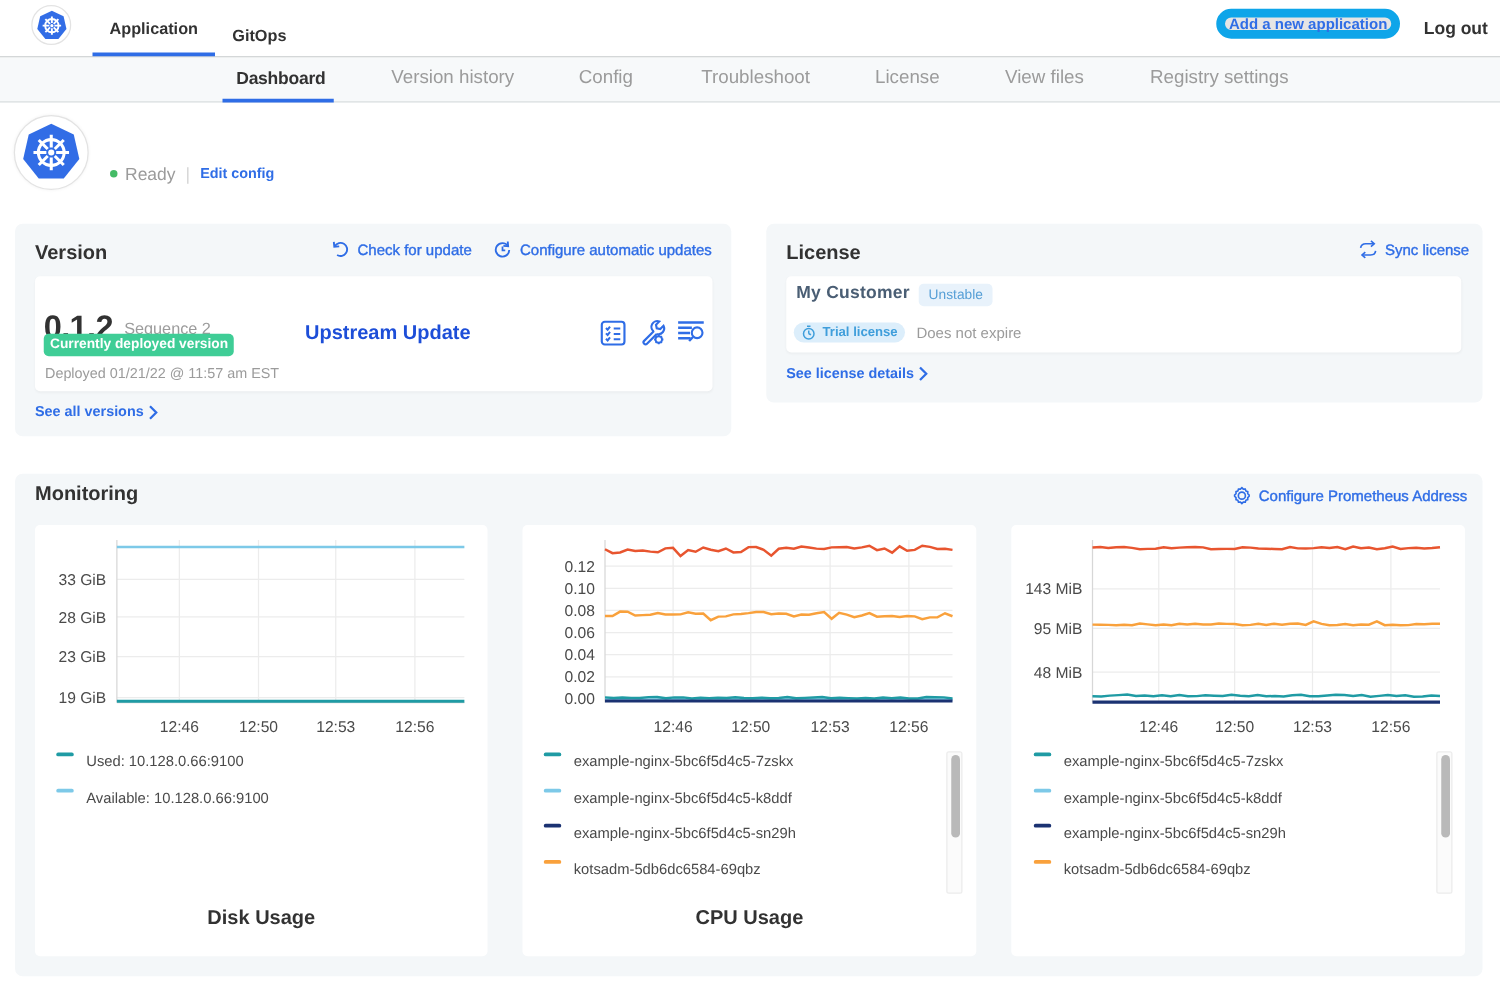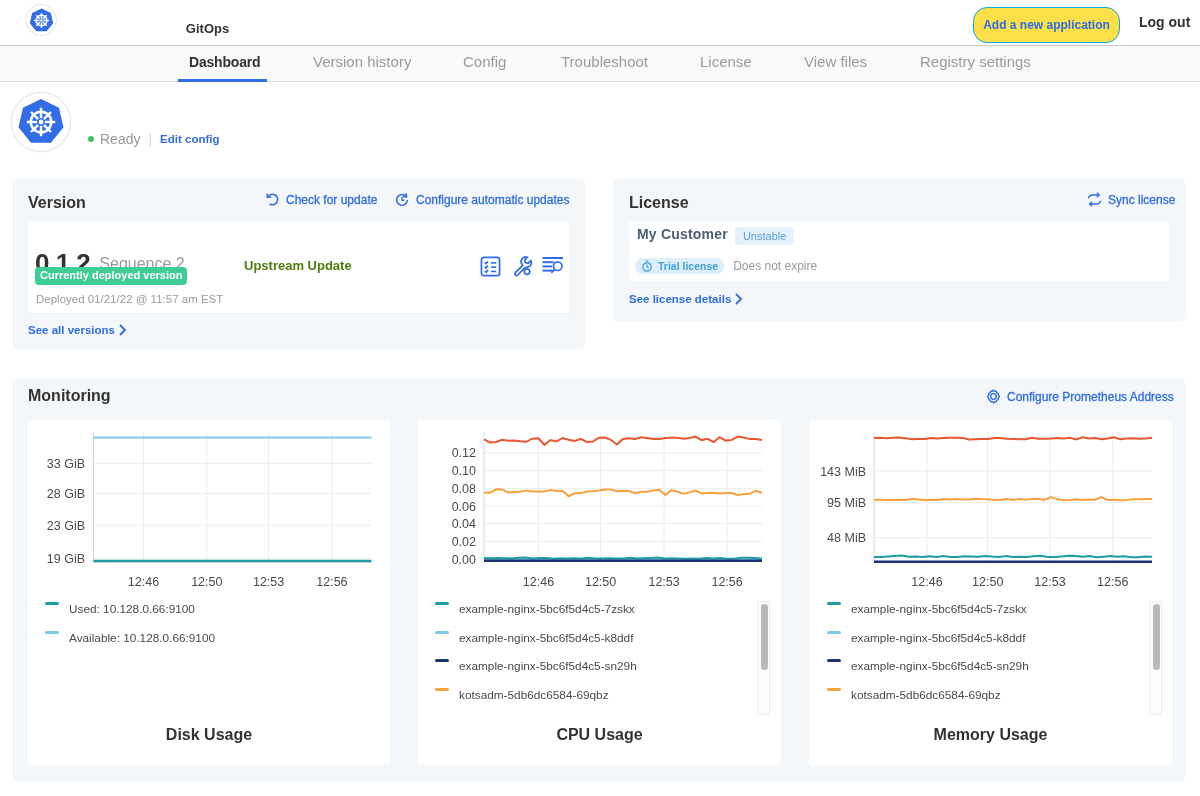--- a/index.html
+++ b/index.html
@@ -7,21 +7,21 @@
 #page { position:relative; width:1200px; height:796px; overflow:hidden; }
 .abs { position:absolute; }
 svg.ic { display:block; }
 
 
 #navbar { position:absolute; top:0; left:0; width:1200px; height:46px; background:#fff; border-bottom:1px solid #c6cacc; }
 #logo-circle { position:absolute; left:25px; top:4px; width:32px; height:32px; border-radius:50%; background:#fff; border:1px solid #e3e3e3; display:flex; align-items:center; justify-content:center; }
 .toptab { position:absolute; top:0; height:45px; font-size:13px; font-weight:700; white-space:nowrap; color:#323232; display:flex; align-items:center; justify-content:center; }
 #tab-app { left:74px; width:98px; border-bottom:3px solid #2f6de6; padding-top:2px; }
 #tab-gitops { left:172px; width:71px; padding-top:12px; }
-#btn-add { position:absolute; left:973px; top:7px; width:147px; height:36px; border:1px solid #0ea5e9; border-radius:14px; color:#2f6de6; font-size:12px; font-weight:700; display:flex; align-items:center; justify-content:center; background:#fde047; }
+#btn-add { position:absolute; left:973px; top:7px; width:147px; height:24px; border:7px solid #0ea5e9; border-radius:14px; color:#2f6de6; font-size:12px; font-weight:700; display:flex; align-items:center; justify-content:center; background:#e5e5e5; }
 #logout { position:absolute; left:1139px; top:14px; font-size:14px; font-weight:700; white-space:nowrap; color:#323232; }
 
 
 #subnav { position:absolute; top:46px; left:0; width:1200px; height:36px; background:#f7f9fa; border-bottom:1px solid #dadedf; }
 .sub-tab { position:absolute; top:7px; font-size:15px; color:#9b9b9b; white-space:nowrap; }
 .sub-tab.active { color:#323232; font-weight:700; font-size:14px; letter-spacing:-.2px; top:7.5px; }
 #dash-underline { position:absolute; left:178px; top:33px; width:89px; height:3px; background:#2f6de6; }
 
 
 #app-logo { position:absolute; left:11px; top:92px; width:60px; height:60px; border-radius:50%; background:#fff; border:1px solid #e3e3e3; display:flex; align-items:center; justify-content:center; box-shadow:0 0 3px rgba(0,0,0,.06); }
@@ -34,24 +34,24 @@
 
 
 .card { position:absolute; background:#f4f7f9; border-radius:6px; }
 .card-h { font-size:16px; font-weight:700; color:#323232; }
 .linkrow { display:flex; align-items:center; white-space:nowrap; font-size:12px; font-weight:500; color:#2f6de6; -webkit-text-stroke:0.3px #2f6de6; }
 .whitebox { position:absolute; background:#fff; border-radius:4px; box-shadow:0 1px 2px rgba(0,0,0,.04); }
 .chev { display:inline-block; margin-left:3px; }
 
 
 #ver-num { font-size:26px; font-weight:700; color:#323232; letter-spacing:-.5px; }
-#ver-seq { font-size:16px; color:#9b9b9b; margin-left:9px; position:relative; top:-3px;margin-top:28px; }
+#ver-seq { font-size:13px; color:#9b9b9b; margin-left:9px; position:relative; top:-3px;margin-top:28px; }
 #ver-pill { display:inline-block; background:#3fcd96; color:#fff; font-size:11px; font-weight:700; border-radius:4px; padding:2.5px 5px 3.5px; }
 #ver-deployed { font-size:11.5px; color:#9b9b9b; }
-#ver-upstream { position:absolute; left:216px; top:37px; font-size:13px; font-weight:700; color:#4d7c0f; }
+#ver-upstream { position:absolute; left:216px; top:37px; font-size:16px; font-weight:700; color:#1d4ed8; }
 .see-link { font-size:11.5px; font-weight:700; color:#2f6de6; display:flex; align-items:center; white-space:nowrap; }
 
 
 #lic-name { font-size:14px; font-weight:700; color:#4a5e74; letter-spacing:.2px; }
 #lic-badge { display:inline-block; background:#e8f2fb; color:#569fd6; font-size:11px; font-weight:500; border-radius:4px; padding:3px 8px; margin-left:7px; position:relative; top:1px; }
 #lic-trial { display:inline-flex; align-items:center; background:#dceefb; color:#3f9edb; font-size:10.5px; font-weight:700; border-radius:9px; padding:2px 6px 2px 6px; }
 #lic-expire { font-size:12px; color:#9b9b9b; margin-left:9px; }
 
 
 .chart-card { position:absolute; top:41px; width:362px; height:345px; background:#fff; border-radius:4px; }
@@ -78,20 +78,21 @@
         <line x1="58.0" y1="53.0" x2="79.0" y2="53.0"></line>
         <line x1="55.7" y1="58.7" x2="70.4" y2="73.4"></line>
         <line x1="50.0" y1="61.0" x2="50.0" y2="82.0"></line>
         <line x1="44.3" y1="58.7" x2="29.6" y2="73.4"></line>
         <line x1="42.0" y1="53.0" x2="21.0" y2="53.0"></line>
         <line x1="44.3" y1="47.3" x2="29.6" y2="32.6"></line>
       </g>
       <circle cx="50" cy="53" r="5" fill="#fff"></circle>
     </svg>
   </div>
+  <div id="tab-app" class="toptab">Application</div>
   <div id="tab-gitops" class="toptab">GitOps</div>
   <div id="btn-add">Add a new application</div>
   <div id="logout">Log out</div>
 </div>
 
 <div id="subnav">
   <div class="sub-tab active" style="left:189px;">Dashboard</div>
   <div class="sub-tab" style="left:313px;">Version history</div>
   <div class="sub-tab" style="left:463px;">Config</div>
   <div class="sub-tab" style="left:561px;">Troubleshoot</div>
@@ -391,17 +392,16 @@
             <span class="leg-txt">example-nginx-5bc6f5d4c5-sn29h</span>
           </div>
       <div class="leg-row">
             <span class="leg-dash" style="background:#f9a13c;"></span>
             <span class="leg-txt">kotsadm-5db6dc6584-69qbz</span>
           </div>
     </div>
     <div class="sbar" style="left:340px;">
           <div class="thumb"></div>
         </div>
-    <div class="chart-title">Memory Usage</div>
   </div>
 </div>
 
 </div>
 
 </body></html>

